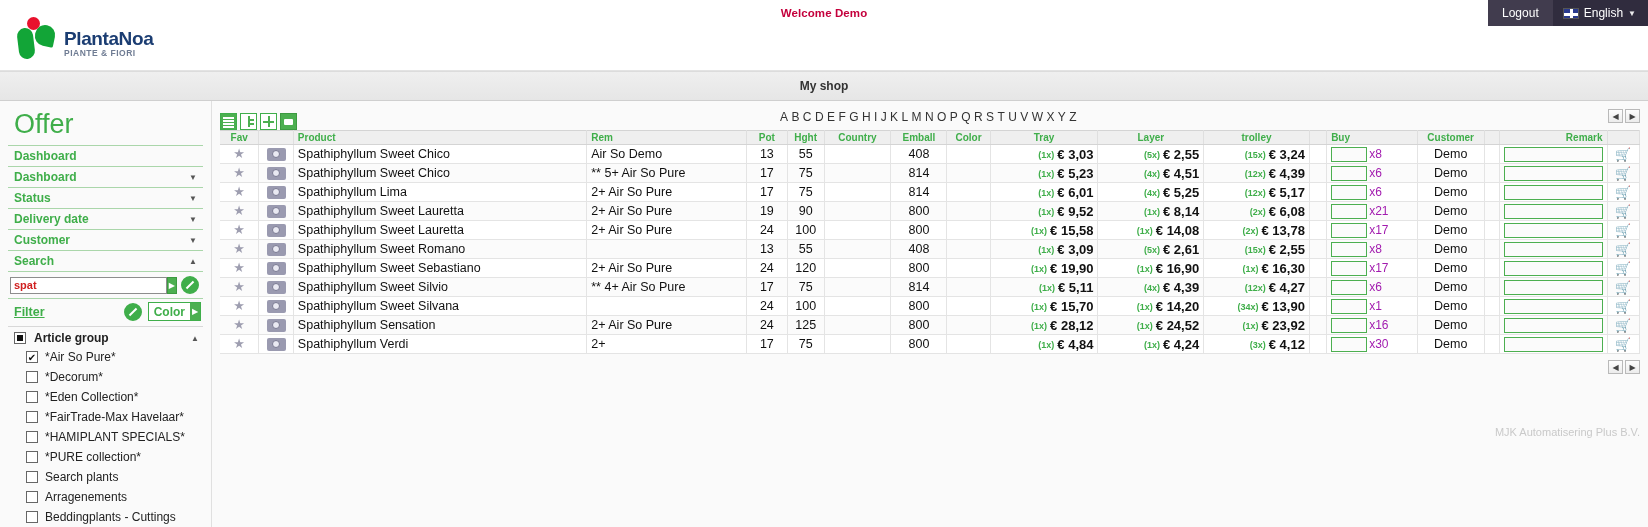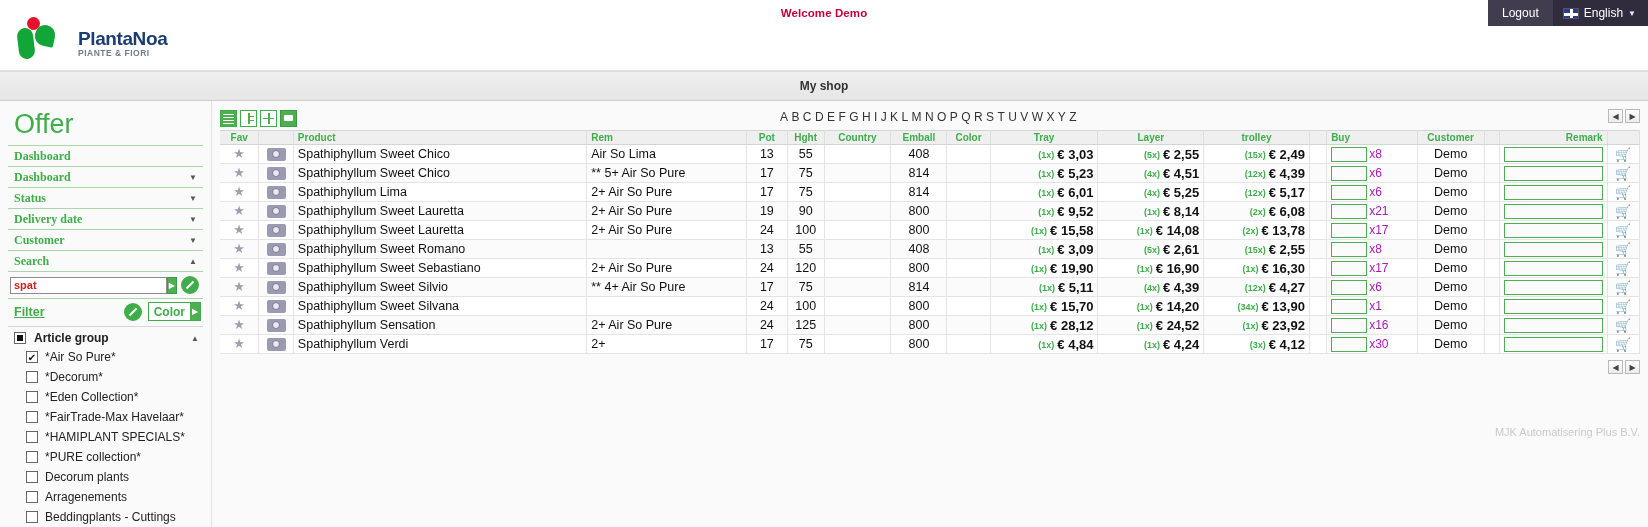--- a/index.html
+++ b/index.html
@@ -96,21 +96,21 @@
     background: #12a537;
     border-radius: 12px 12px 2px 12px;
     transform: rotate(12deg);
   }
   .dot-red {
     position: absolute; left: 15px; top: 3px;
     width: 13px; height: 13px;
     background: #e8112d;
     border-radius: 50%;
   }
-  .logo-text { margin-left: 18px; padding-bottom: 2px; }
+  .logo-text { margin-left: 4px; padding-bottom: 2px; }
   .logo-name {
     font-size: 19px; font-weight: bold;
     color: #1b3d72; letter-spacing: -.4px;
     line-height: 19px;
   }
   .logo-sub {
     font-size: 8.5px; font-weight: bold;
     color: #6f7c93; letter-spacing: .5px;
     line-height: 10px;
   }
@@ -140,21 +140,21 @@
     padding: 0 8px;
     overflow: hidden;
   }
   .offer-title {
     font-size: 27px;
     color: #3fae4a;
     font-weight: normal;
     padding: 8px 2px 6px 6px;
     line-height: 30px;
   }
-  .menu { border-top: 1px solid #aad6aa; font-family: Liberation Serif, serif; }
+  .menu { border-top: 1px solid #aad6aa; }
   .menu-item {
     height: 21px;
     display: flex; align-items: center; justify-content: space-between;
     border-bottom: 1px solid #aad6aa;
     padding: 0 6px 0 6px;
     color: #3fae4a;
     font-weight: bold;
     font-size: 12px;
     cursor: pointer;
   }
@@ -254,21 +254,21 @@
   .filter-row {
     display: flex; align-items: center; gap: 7px;
     height: 20px;
     font-size: 12px; color: #222;
     cursor: pointer;
   }
 
   
   .main { flex: 1; padding: 5px 8px 0 8px; overflow: hidden; }
   .toolbar-row {
-    display: flex; align-items: center;
+    display: flex; align-items: flex-end;
     position: relative;
     height: 24px;
   }
   .view-icons { display: flex; gap: 3px; }
   .vicon {
     width: 17px; height: 17px;
     border: 1px solid #3fae4a;
     background: #fff;
     position: relative;
     cursor: pointer;
@@ -513,21 +513,21 @@
       <div class="filter-row">
         <span class="cb"></span>
         <span>*HAMIPLANT SPECIALS*</span>
       </div>
       <div class="filter-row">
         <span class="cb"></span>
         <span>*PURE collection*</span>
       </div>
       <div class="filter-row">
         <span class="cb"></span>
-        <span>Decorum plants</span>
+        <span>Search plants</span>
       </div>
       <div class="filter-row">
         <span class="cb"></span>
         <span>Arragenements</span>
       </div>
       <div class="filter-row">
         <span class="cb"></span>
         <span>Beddingplants - Cuttings</span>
       </div>
 
@@ -608,29 +608,29 @@
           <th class="r">Remark</th>
           <th class="c"></th>
         </tr>
       </thead>
       <tbody>
 
         <tr class="row">
           <td class="c"><span class="star">★</span></td>
           <td class="c"><span class="cam"></span></td>
           <td>Spathiphyllum Sweet Chico</td>
-          <td>Air So Lima</td>
+          <td>Air So Demo</td>
           <td class="c">13</td>
           <td class="c">55</td>
           <td class="c"></td>
           <td class="c">408</td>
           <td class="c"></td>
           <td class="r"><span class="qty">(1x)</span><span class="price">€ 3,03</span></td>
           <td class="r"><span class="qty">(5x)</span><span class="price">€ 2,55</span></td>
-          <td class="r"><span class="qty">(15x)</span><span class="price">€ 2,49</span></td>
+          <td class="r"><span class="qty">(15x)</span><span class="price">€ 3,24</span></td>
           <td></td>
           <td>
               <span class="buy-cell">
                 <input class="buy-input" type="text" value="" style="">
                 <span class="buy-mult">x8</span>
               </span>
             </td>
           <td class="c">Demo</td>
           <td></td>
           <td><input class="remark-input" type="text" value="" style=""></td>

